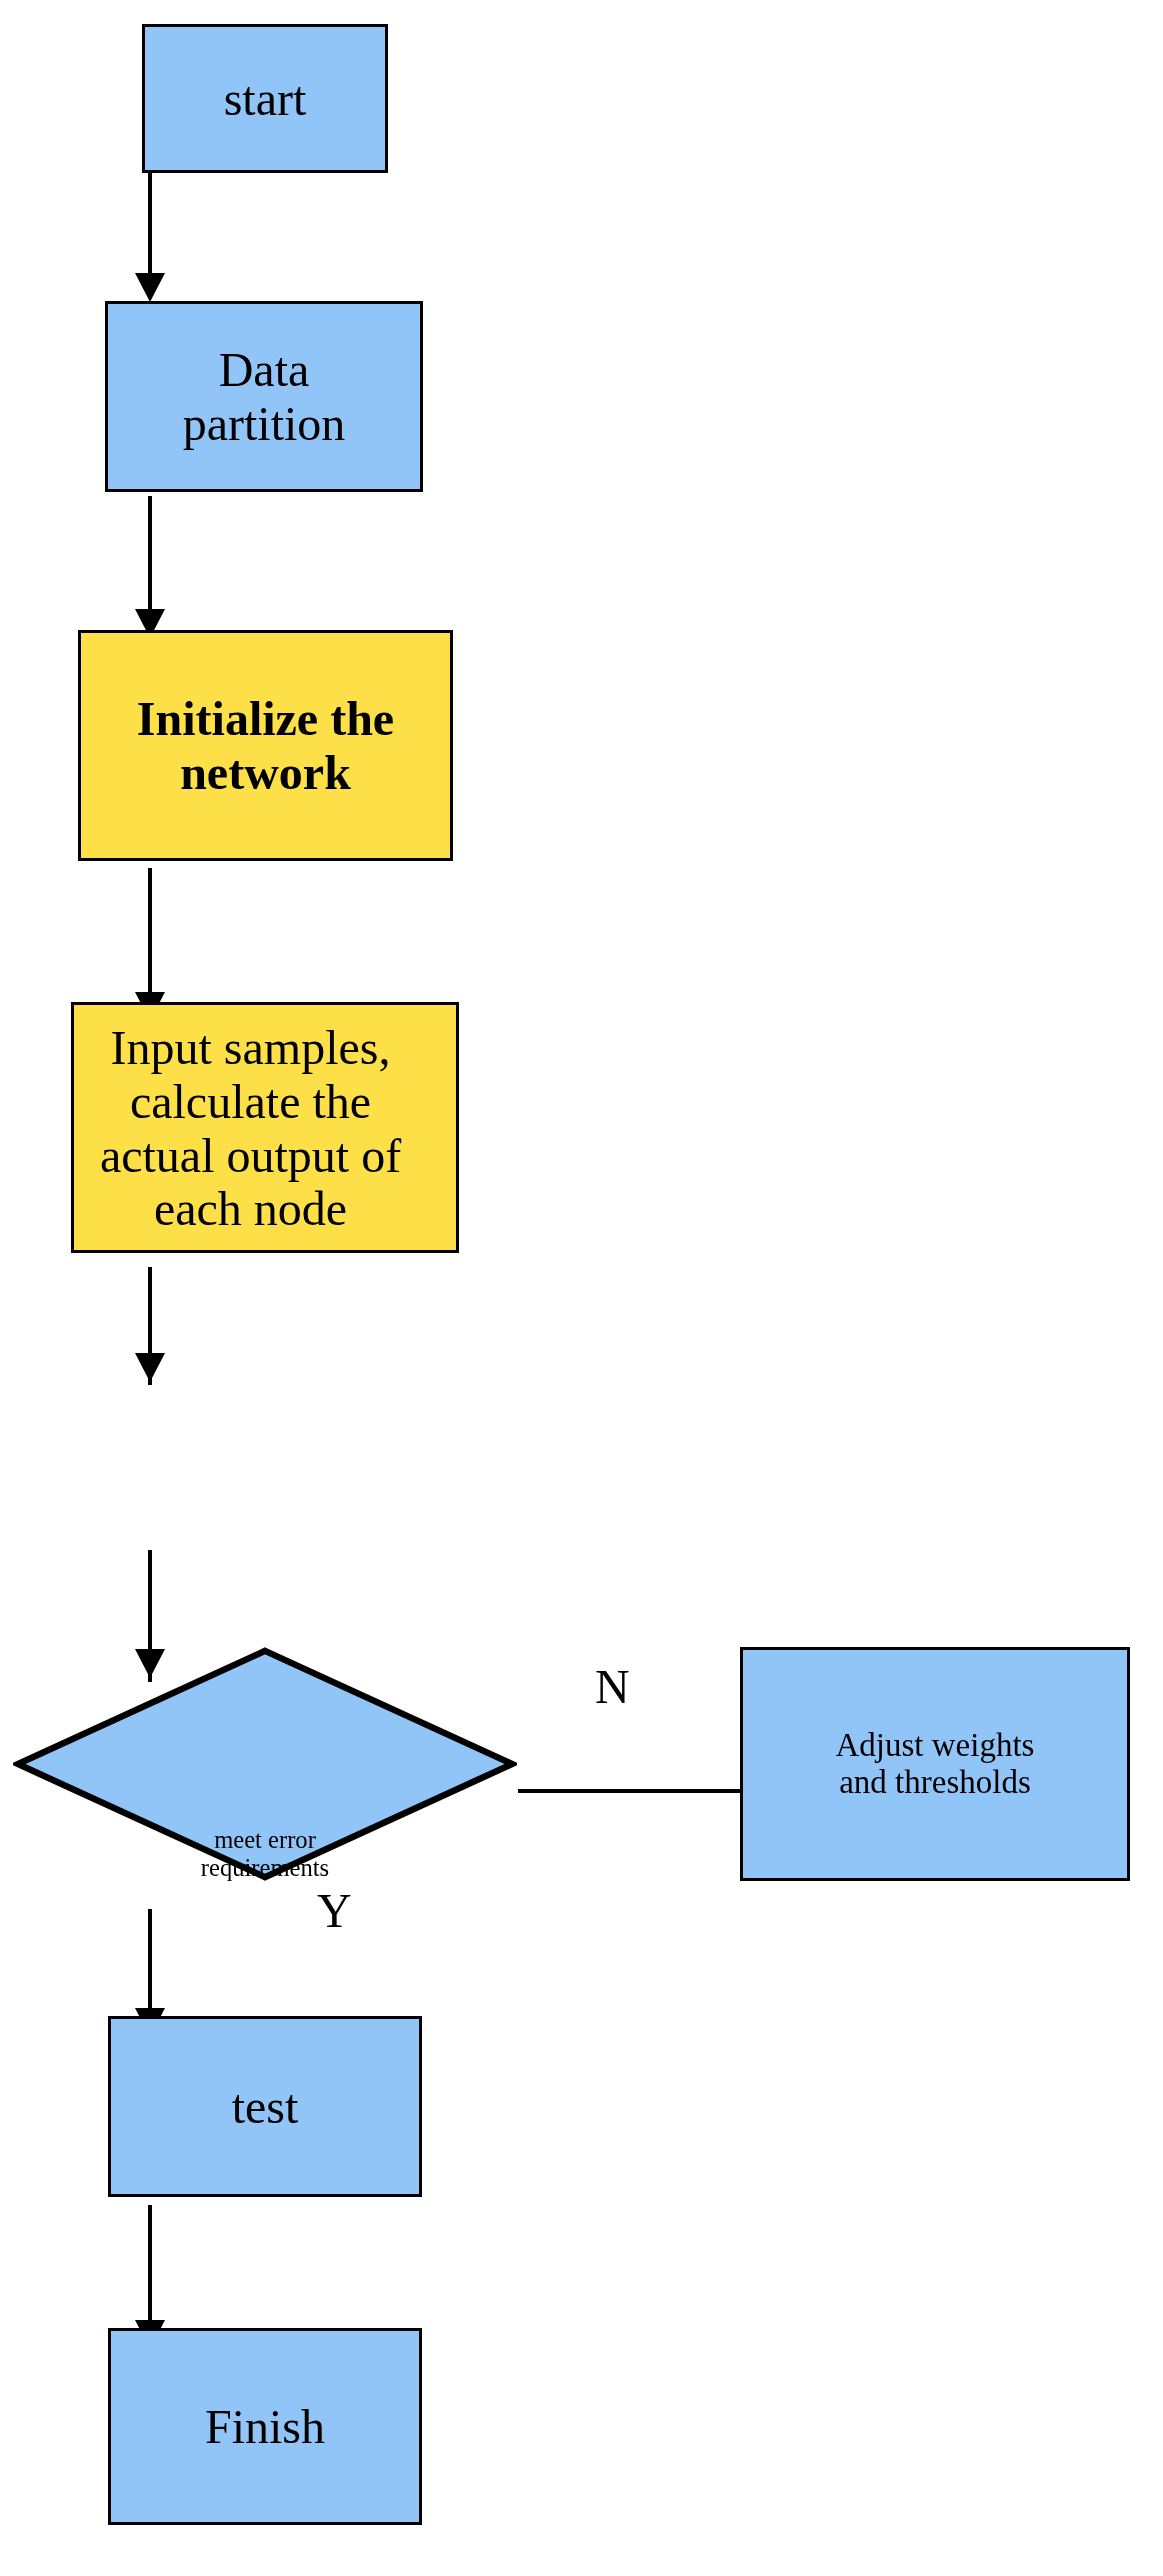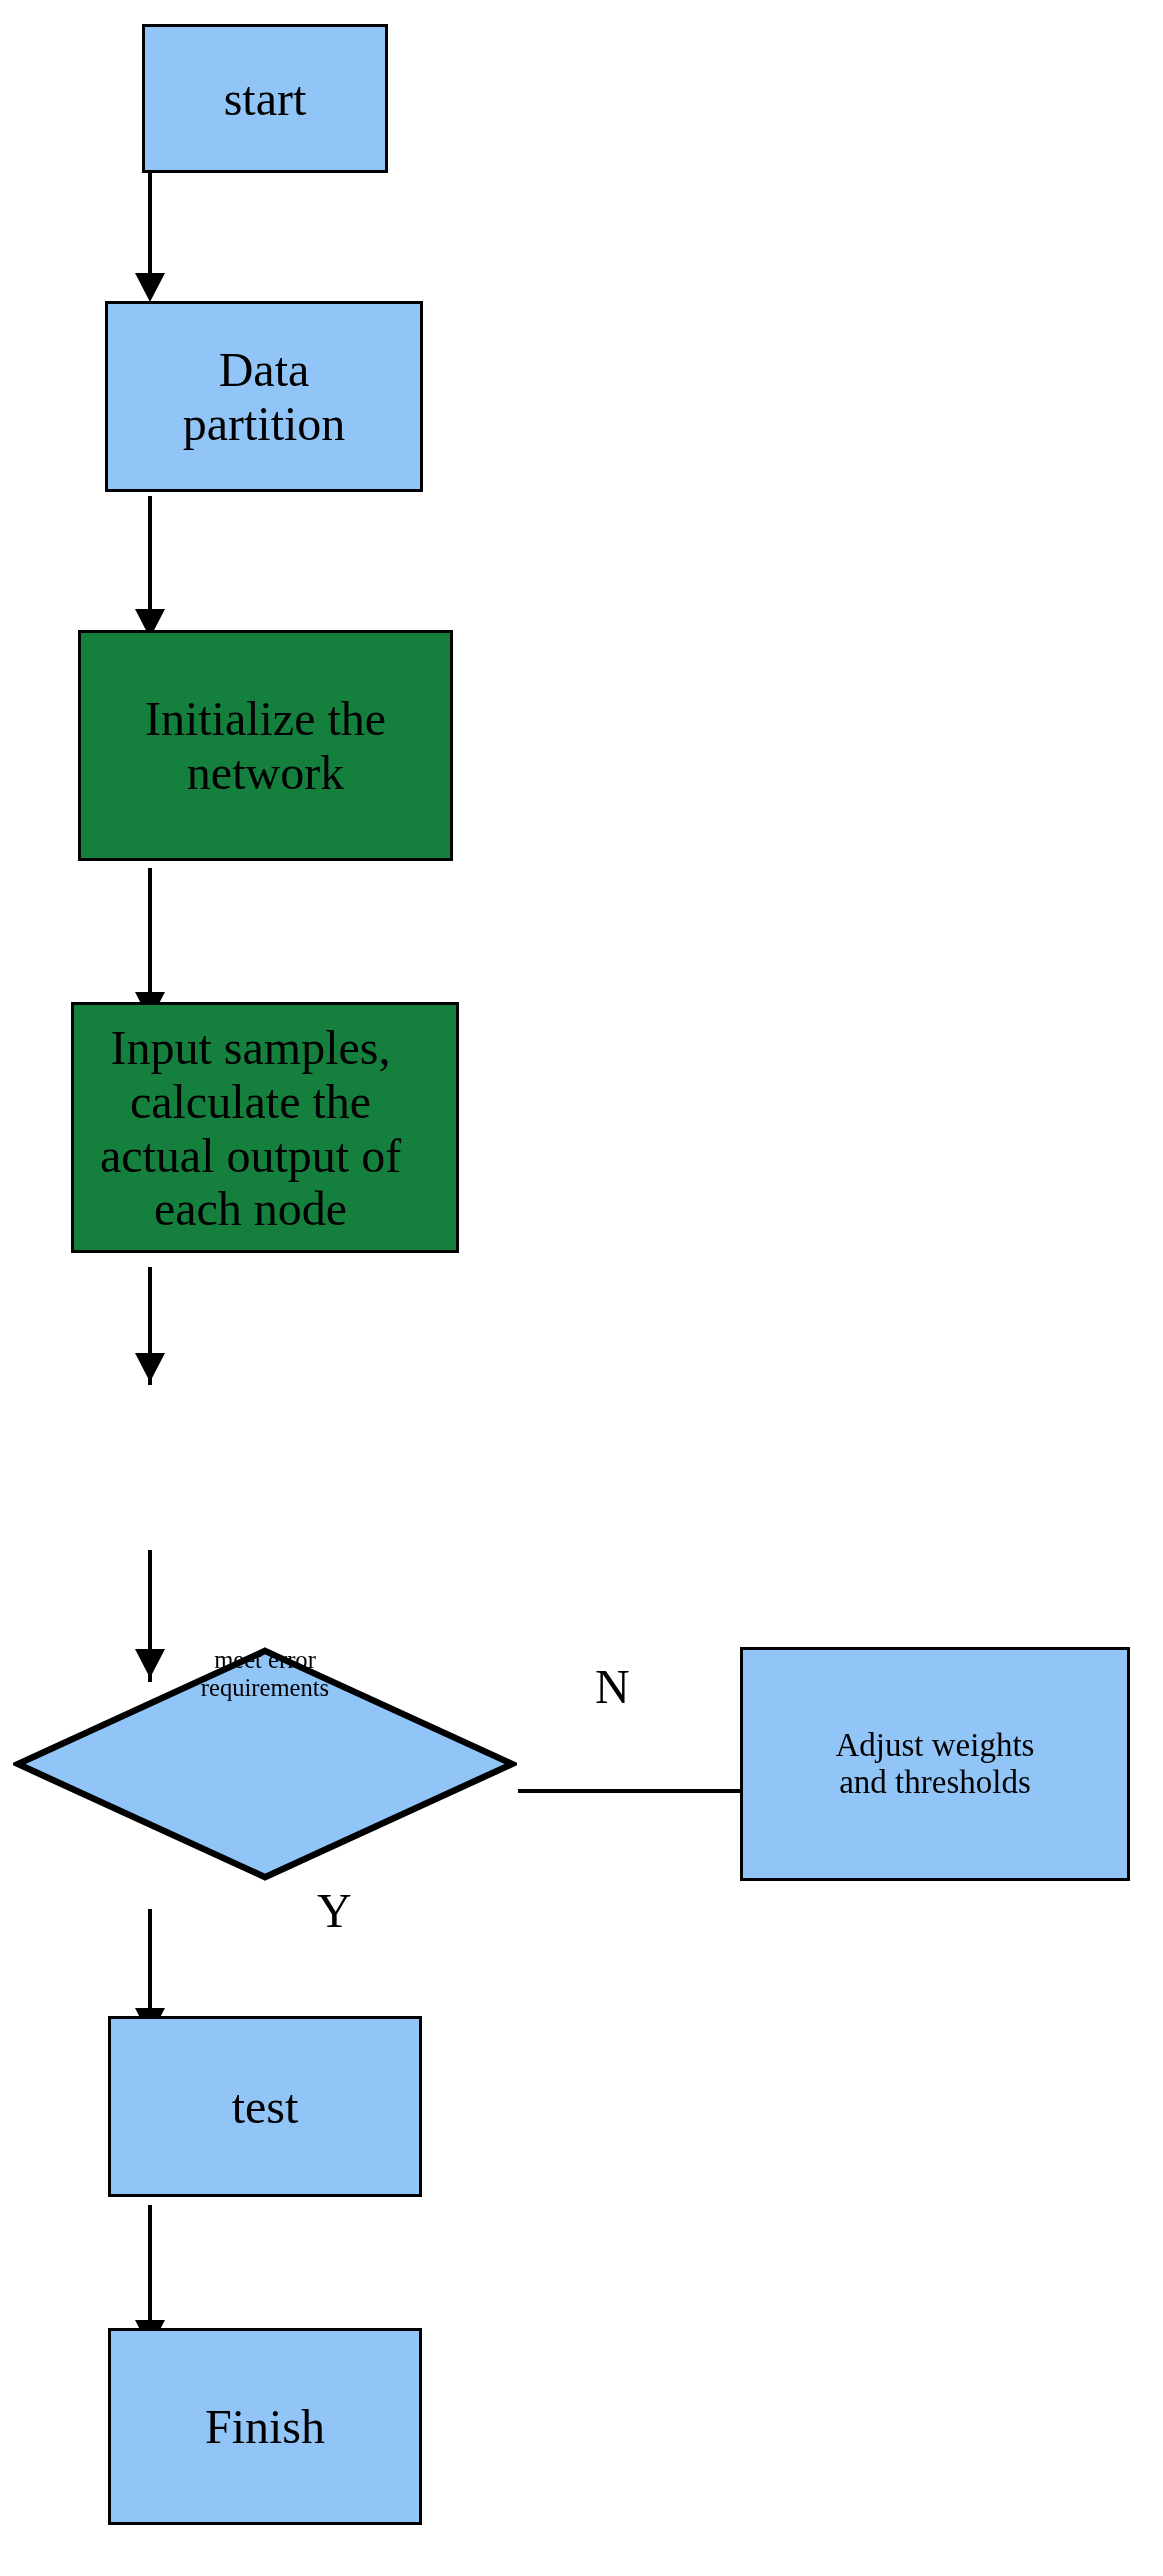--- a/index.html
+++ b/index.html
@@ -25,21 +25,21 @@
     justify-content: center;
     text-align: center;
     color: #000000;
     line-height: 1.12;
     z-index: 3;
   }
   .rect {
     border: 3.6px solid #000000;
   }
   .fill-blue  { background: #92c5f7; }
-  .fill-orange{ background: #15803d; }
+  .fill-orange{ background: #fde047; font-weight: bold; }
 
   .node-label {
     display: block;
     width: 100%;
     white-space: pre-line;
   }
 
   
   .overflow-node {
     position: absolute;
@@ -56,21 +56,21 @@
     z-index: 3;
   }
   .diamond-wrap svg { display: block; }
   .diamond-text {
     position: absolute;
     left: 0;
     top: 0;
     width: 100%;
     height: 100%;
     display: flex;
-    align-items: flex-start;
+    align-items: flex-end;
     justify-content: center;
     text-align: center;
     color: #000000;
     line-height: 1.14;
     white-space: pre-line;
   }
 
   .edge {
     position: absolute;
     background: #000000;

